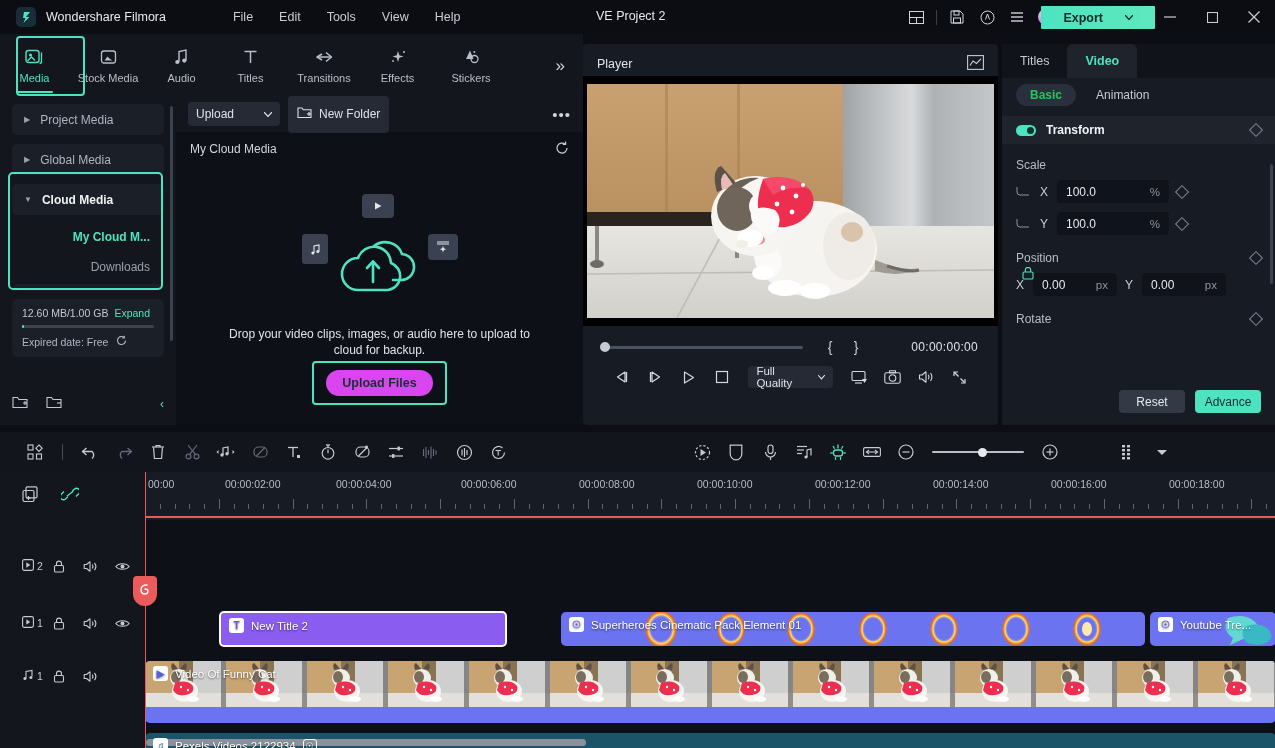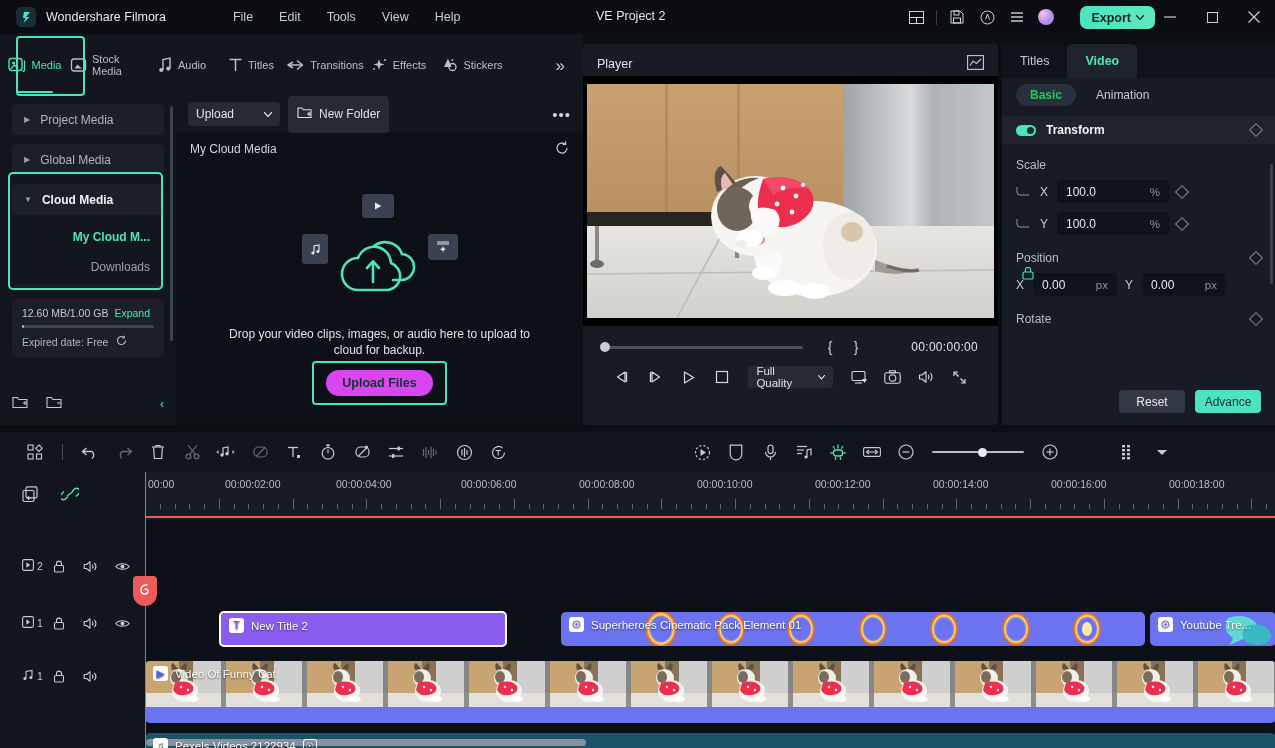--- a/index.html
+++ b/index.html
@@ -42,38 +42,38 @@
     color: #cfd4dd; cursor: default;
   }
   .tb-sep { width:1px; height:15px; background:#3a3f4b; margin:0 5px; }
   .avatar-dot {
     width: 16px; height: 16px; border-radius: 50%;
     background: radial-gradient(circle at 32% 30%, #f4c8e0, #b489f0 60%, #7fd8d0 100%);
     margin: 0 6px;
   }
   .export-btn {
     position: absolute; right: 120px; top: 6px;
-    height: 23px; padding: 0 11px; border-radius: 7px;
+    height: 23px; padding: 0 22px; border-radius: 1px;
     background: linear-gradient(90deg,#4de3c1,#5ee8bd);
     color: #0b2a25; font-size: 12.5px; font-weight: bold;
-    display: flex; align-items: center; gap: 5px; cursor: pointer;
+    display: flex; align-items: center; gap: 22px; cursor: pointer;
   }
   .win-btns { position: absolute; right: 0; top: 0; height: 34px; display: flex; }
   .win-btn {
     width: 42px; height: 34px; display: flex; align-items: center; justify-content: center;
     color: #c8ccd5; font-size: 13px; cursor: default;
   }
 
   
   .modbar {
     position: absolute; top: 34px; left: 0; width: 583px; height: 62px;
     background: #13161d; display: flex; align-items: flex-start;
   }
   .mod {
-    width: 69px; height: 62px; display: flex; 
+    width: 69px; height: 62px; display: flex; flex-direction: column;
     align-items: center; justify-content: center; gap: 4px;
     color: #b9bfca; font-size: 11px; cursor: pointer; position: relative;
   }
   .mod.wide { width: 78px; }
   .mod .mico { height: 22px; display:flex; align-items:center; justify-content:center; }
   .mod.active { color: #4de3c1; }
   .mod.active .underline {
     position: absolute; bottom: 3px; left: 16px; right: 16px; height: 2px;
     background: #4de3c1; border-radius: 1px;
   }

